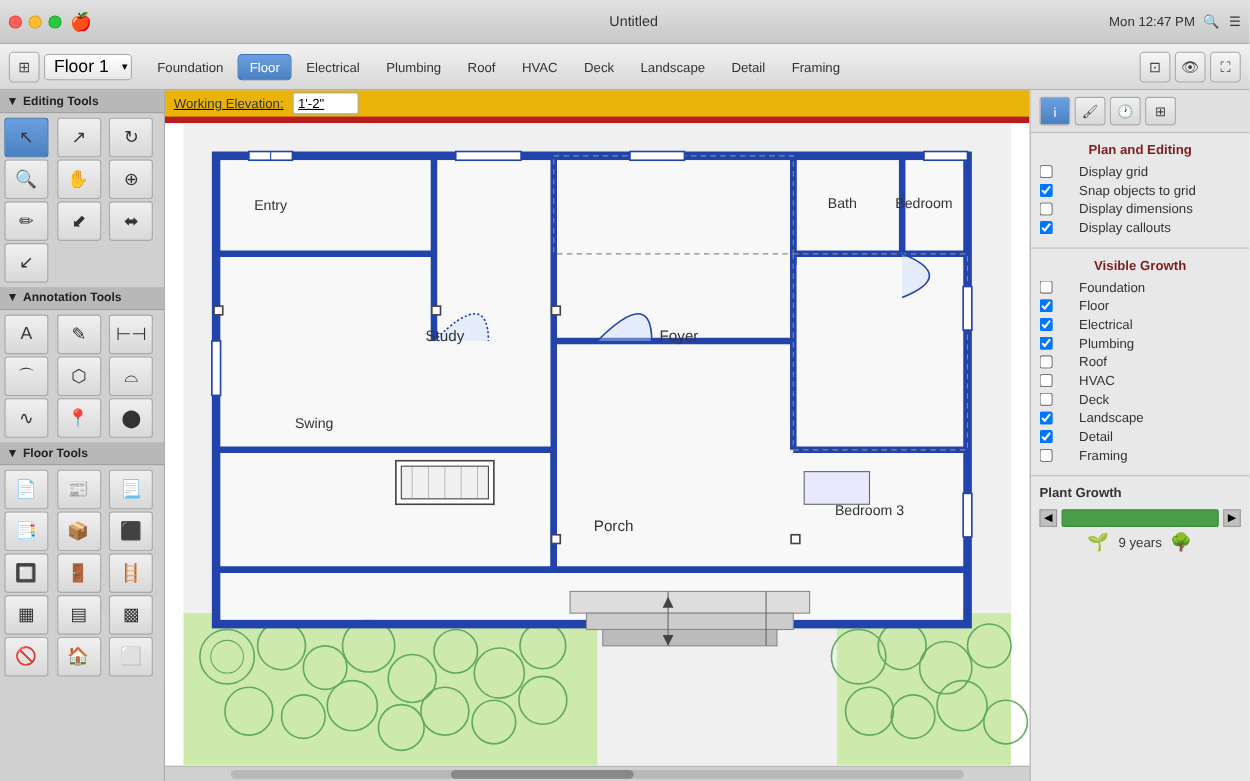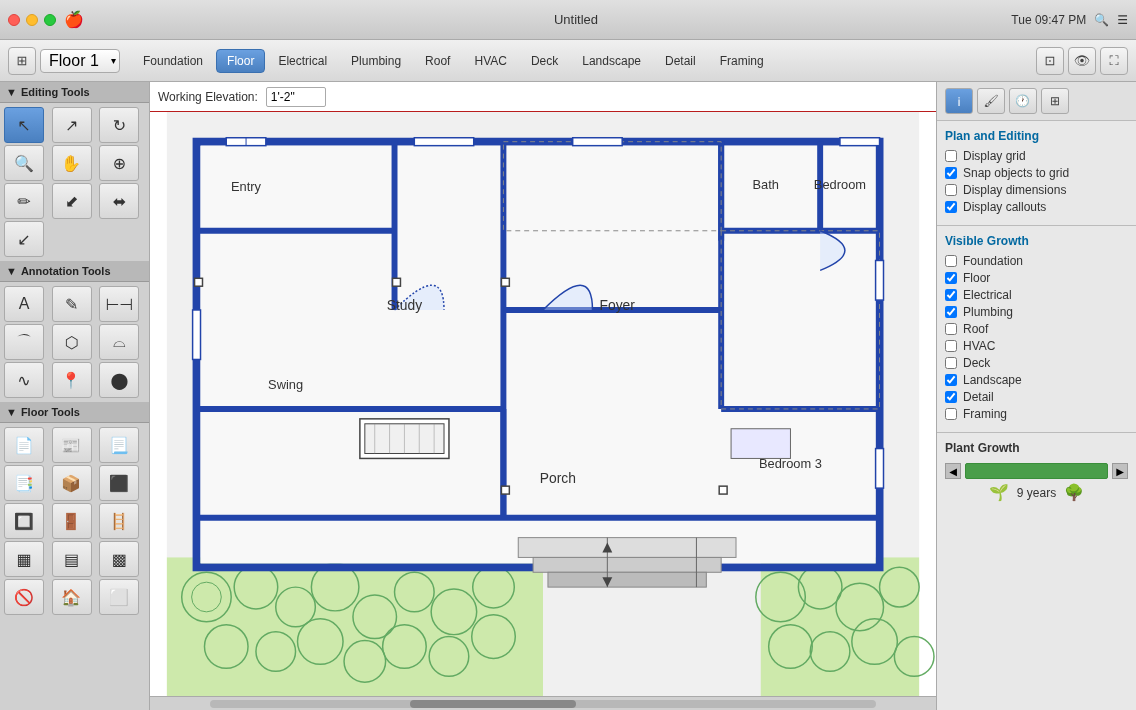--- a/index.html
+++ b/index.html
@@ -96,28 +96,29 @@
       width: 150px;
       background: #d0d0d0;
       border-right: 1px solid #aaa;
       overflow-y: auto;
       flex-shrink: 0;
     }
 
     
     #elev-bar {
       height: 30px;
-      background: #ffffff;
-      border-bottom: 1px solid #b91c1c;
+      background: #eab308;
+      border-bottom: 6px solid #b91c1c;
       display: flex;
       align-items: center;
       padding: 0 8px;
       gap: 8px;
       font-size: 12px;
       flex-shrink: 0;
+      text-decoration: underline;
     }
     .elev-label { color: #333; }
     .elev-input {
       background: white;
       border: 1px solid #aaa;
       padding: 2px 4px;
       font-size: 12px;
       width: 60px;
       border-radius: 2px;
     }
@@ -185,27 +186,28 @@
     }
 
     
     .rp-section {
       border-bottom: 1px solid #bbb;
       padding: 8px;
     }
     .rp-section-title {
       font-size: 12px;
       font-weight: bold;
-      color: #0369a1;
+      color: #7f1d1d;
       margin-bottom: 6px;
+      text-align: center;
     }
     .checkbox-row {
       display: flex;
       align-items: center;
-      gap: 6px;
+      gap: 24px;
       margin-bottom: 3px;
       font-size: 12px;
       color: #333;
     }
     .checkbox-row input[type=checkbox] { width: 12px; height: 12px; cursor: pointer; }
 
     
     #rp-icons {
       display: flex;
       gap: 4px;
@@ -295,21 +297,21 @@
   <div id="traffic-lights">
     <div class="tl tl-close"></div>
     <div class="tl tl-min"></div>
     <div class="tl tl-max"></div>
   </div>
   <span style="font-size:16px; margin-left:8px;">🍎</span>
   <div id="app-title-bar">
     <span id="window-title">Untitled</span>
   </div>
   <div id="clock">
-    <span>Tue 09:47 PM</span>
+    <span>Mon 12:47 PM</span>
     <span style="cursor:pointer;">🔍</span>
     <span style="cursor:pointer;">☰</span>
   </div>
 </div>
 
 <div id="toolbar">
   <div class="toolbar-icon-btn">⊞</div>
   <div class="floor-select-wrapper">
     <select class="floor-select">
       <option>Floor 1</option>

